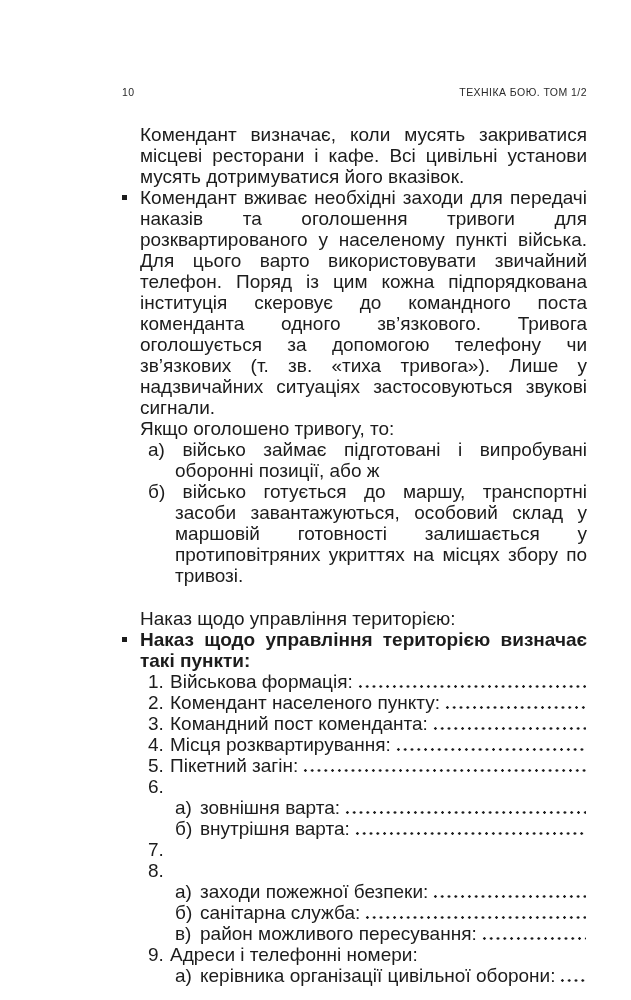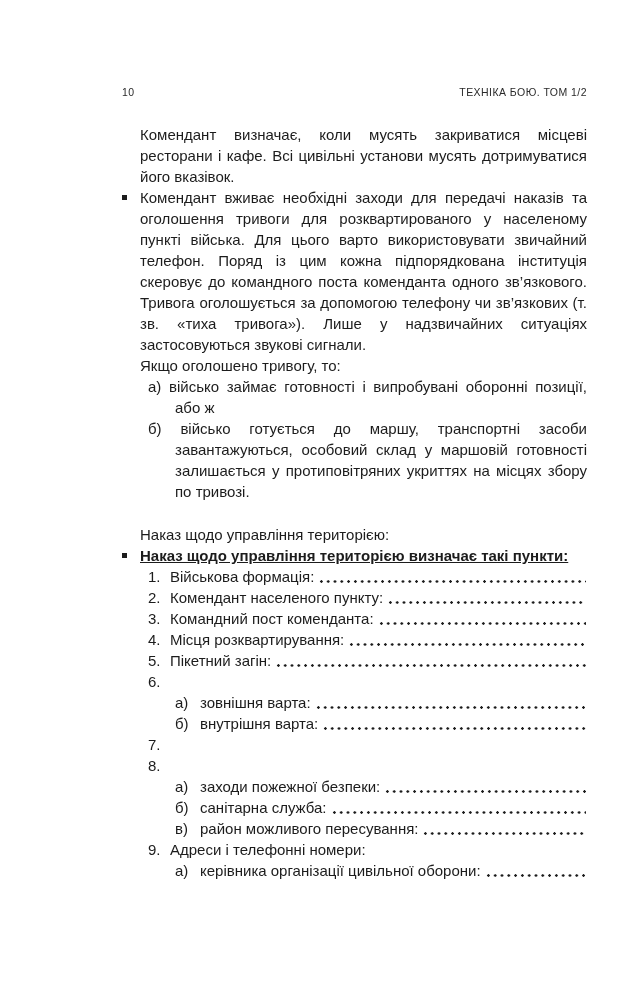--- a/index.html
+++ b/index.html
@@ -19,21 +19,21 @@
   .running-head {
     display: flex;
     justify-content: space-between;
     align-items: baseline;
     font-size: 10.5px;
     letter-spacing: 0.45px;
     color: #2a2a2a;
     margin-bottom: 26px;
   }
 
-  .body-text { font-size: 15px; line-height: 21px; }
+  .body-text { font-size: 19px; line-height: 21px; }
 
   p.justified { text-align: justify; }
   .indent { padding-left: 18px; }
 
   .bullet-row { display: flex; }
   .bullet-col { flex: 0 0 18px; }
   .bullet-square {
     display: block;
     width: 5px;
     height: 5px;
@@ -42,21 +42,21 @@
   }
   .bullet-content { flex: 1 1 auto; min-width: 0; }
 
   .hang {
     padding-left: 35px;
     text-indent: -27px;
     text-align: justify;
   }
 
   .section-lead { margin-top: 22px; padding-left: 18px; }
-  .bold { font-weight: 700; text-decoration: underline; }
+  .bold { font-weight: 700; }
 
   .order-list { margin-top: 0; }
   .li {
     display: flex;
     align-items: baseline;
     margin-left: 26px;
     line-height: 21px;
   }
   .li .num { flex: 0 0 22px; }
   .li.sub { margin-left: 53px; }
@@ -88,21 +88,21 @@
 
       <p class="justified indent">Комендант визначає, коли мусять закриватися місцеві ресторани і кафе. Всі цивільні установи мусять дотримуватися його вказівок.</p>
 
       <div class="bullet-row">
         <span class="bullet-col">
             <span class="bullet-square"></span>
           </span>
         <div class="bullet-content">
           <p class="justified">Комендант вживає необхідні заходи для передачі наказів та оголошення тривоги для розквартированого у населеному пункті війська. Для цього варто використовувати звичайний телефон. Поряд із цим кожна підпорядкована інституція скеровує до командного поста коменданта одного зв’язкового. Тривога оголошується за допомогою телефону чи зв’язкових (т. зв. «тиха тривога»). Лише у надзвичайних ситуаціях застосовуються звукові сигнали.</p>
           <p>Якщо оголошено тривогу, то:</p>
-          <p class="hang">а) військо займає готовності і випробувані оборонні позиції, або ж</p>
+          <p class="hang">а) військо займає підготовані і випробувані оборонні позиції, або ж</p>
           <p class="hang">б) військо готується до маршу, транспортні засоби завантажуються, особовий склад у маршовій готовності залишається у протиповітряних укриттях на місцях збору по тривозі.</p>
         </div>
       </div>
 
       <p class="section-lead">Наказ щодо управління територією:</p>
 
       <div class="bullet-row bold">
         <span class="bullet-col">
             <span class="bullet-square"></span>
           </span>

